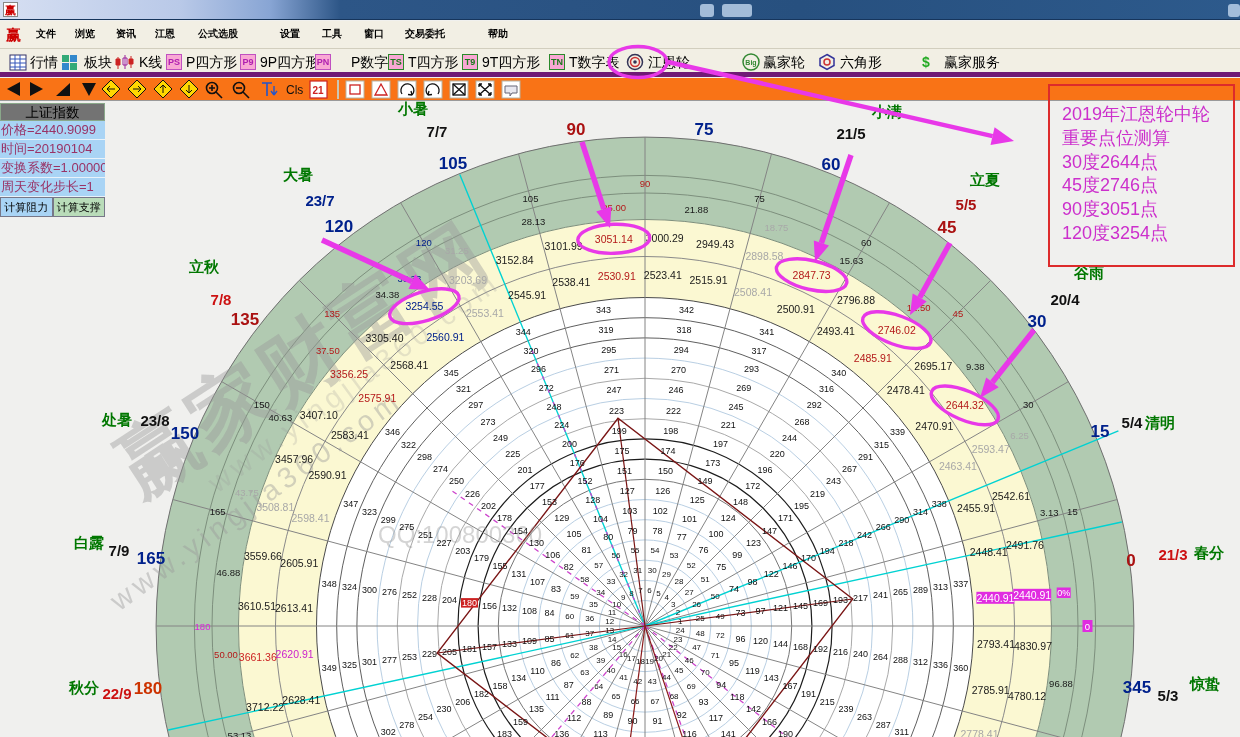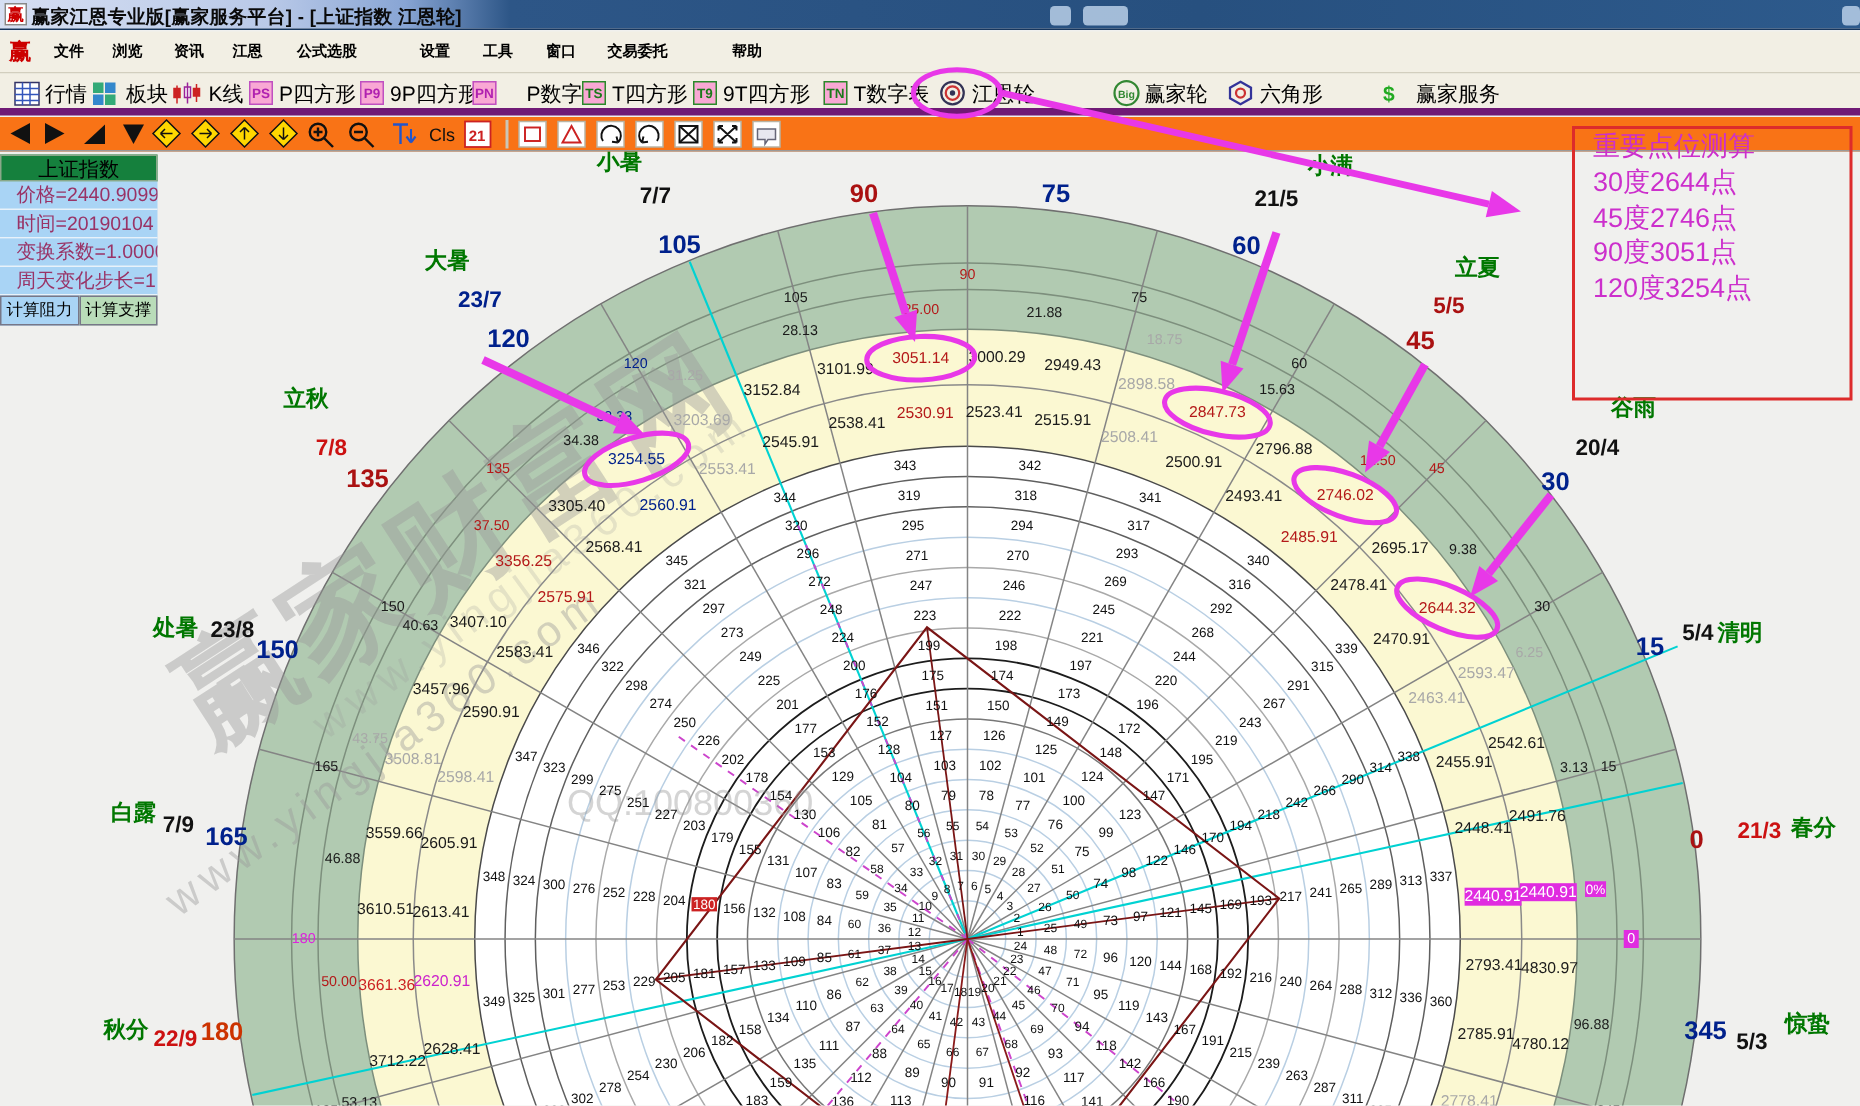--- a/index.html
+++ b/index.html
@@ -13,22 +13,22 @@
 .menubar span { position:absolute; top:6px; font-size:10px; color:#000; font-weight:bold; }
 .mlogo { position:absolute; left:6px; top:4px; width:20px; height:20px; color:#cc0000; font-size:15px; font-weight:bold; line-height:20px; }
 .toolbar1 { position:absolute; left:0; top:49px; width:1240px; height:28px; background:#f2efe4; border-bottom:5px solid #701a75; }
 .toolbar2 { position:absolute; left:0; top:78px; width:1240px; height:23px; background:#f97316; border-bottom:1px solid #9a9a9a; }
 .tb1 { position:absolute; top:5px; font-size:14px; color:#000; }
 .icbox { position:absolute; top:5px; width:16px; height:16px; font-size:9px; font-weight:bold; text-align:center; line-height:15px; background:#f9a8d4; }
 .pp { border:1px solid #c050c0; color:#b020b0; }
 .tt { border:1px solid #2a8a2a; color:#1a7a1a; }
 svg { position:absolute; left:0; top:0; }
 .lpanel { position:absolute; left:0; top:103px; width:105px; }
-.lphead { height:18px; background:#15803d; border:1px solid #8aa88a; font-size:13.5px; text-align:center; line-height:17px; color:#000; }
-.lprow { height:19px; background:#a9d4f5; border-bottom:1px solid #e8f2fa; font-size:13px; line-height:18px; color:#993366; padding-left:11px; white-space:nowrap; overflow:hidden; }
+.lphead { height:18px; background:#737373; border:1px solid #8aa88a; font-size:13.5px; text-align:center; line-height:17px; color:#000; }
+.lprow { height:19px; background:#a9d4f5; border-bottom:1px solid #e8f2fa; font-size:13px; line-height:18px; color:#993366; padding-left:1px; white-space:nowrap; overflow:hidden; }
 .lpbtns { height:20px; display:flex; }
 .lpbtn { width:52.5px; height:20px; font-size:11px; text-align:center; line-height:19px; border:1px solid #778; color:#000; white-space:nowrap; overflow:hidden; }
 .redbox { position:absolute; left:1048px; top:84px; width:187px; height:183px; border:2.5px solid #dd2b2b; }
 .redbox div { color:#cc2fcc; font-size:18px; line-height:23.8px; margin-left:12px; white-space:nowrap; }
 </style></head>
 <body>
 <svg width="1240" height="737">
 <rect x="0" y="0" width="1240" height="737" fill="#f0f0ee"></rect>
 <circle cx="645.0" cy="626.0" r="488.9" fill="#ffffff"></circle>
 <circle cx="645.0" cy="626.0" r="447.7" fill="none" stroke="#b1cab1" stroke-width="82.4"></circle>
@@ -606,21 +606,20 @@
 <line x1="851.0" y1="155.0" x2="821.4" y2="243.0" stroke="#e838e8" stroke-width="5.5"></line>
 <polygon points="815.0,262.0 813.8,240.5 829.0,245.6" fill="#e838e8"></polygon>
 <line x1="950.0" y1="243.0" x2="919.7" y2="297.5" stroke="#e838e8" stroke-width="5.5"></line>
 <polygon points="910.0,315.0 912.7,293.6 926.7,301.4" fill="#e838e8"></polygon>
 <line x1="1034.0" y1="330.0" x2="992.4" y2="382.3" stroke="#e838e8" stroke-width="5.5"></line>
 <polygon points="980.0,398.0 986.2,377.4 998.7,387.3" fill="#e838e8"></polygon>
 </svg>
 
 <div class="titlebar">
   <div class="tlogo">赢</div>
-  <div class="ttext">赢家江恩专业版[赢家服务平台] - [上证指数 江恩轮]</div>
   <div class="tblob" style="left:700px;width:14px"></div>
   <div class="tblob" style="left:722px;width:30px"></div>
   <div class="tblob" style="left:1228px;width:12px"></div>
 </div>
 
 <div class="menubar">
   <div class="mlogo">赢</div>
   <span style="left:36px">文件</span>
     <span style="left:75px">浏览</span>
     <span style="left:116px">资讯</span>
@@ -742,20 +741,21 @@
   <div class="lprow">时间=20190104</div>
   <div class="lprow">变换系数=1.00000</div>
   <div class="lprow">周天变化步长=1</div>
   <div class="lpbtns">
     <div class="lpbtn" style="background:#a9d4f5">计算阻力</div>
     <div class="lpbtn" style="background:#b9dcb9">计算支撑</div>
   </div>
 </div>
 
 <div class="redbox">
+  <div style="margin-top:17px">2019年江恩轮中轮</div>
   <div>重要点位测算</div>
   <div>30度2644点</div>
   <div>45度2746点</div>
   <div>90度3051点</div>
   <div>120度3254点</div>
 </div>
 <svg width="1240" height="737" style="position:absolute;left:0;top:0;z-index:50;pointer-events:none">
 <g fill="none" stroke="#e838e8" stroke-width="3.4">
 <ellipse cx="638" cy="62" rx="29" ry="15.5"></ellipse>
 </g>

